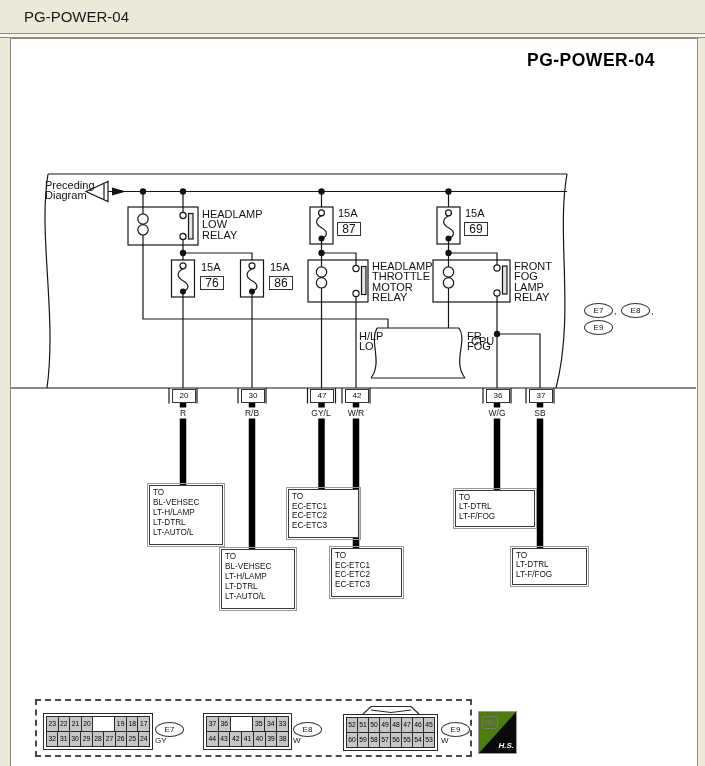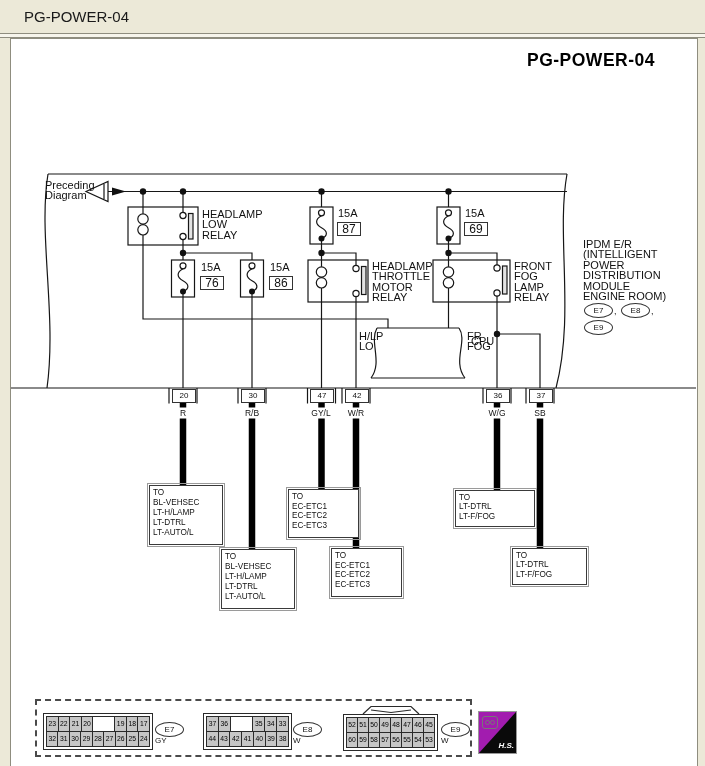--- a/index.html
+++ b/index.html
@@ -33,21 +33,21 @@
              border:2px dashed #4a4a4a;box-sizing:border-box;}
   .conn{position:absolute;border:1.5px solid #2a2a2a;background:#fff;box-sizing:border-box;
         padding:2px;display:flex;flex-direction:column;z-index:2;}
   .pin-row{display:flex;flex:1;}
   .pin{flex:1;margin-left:-1px;margin-top:-1px;border:1px solid #2a2a2a;background:#c6c6c6;
        display:flex;align-items:center;justify-content:center;font-size:6.8px;color:#000;}
   .pin-row .pin:first-child{margin-left:0;}
   .pin-row:first-child .pin{margin-top:0;}
   .pin.key{flex:2;background:#fff;}
   .connlbl{position:absolute;width:27px;font-size:8px;color:#111;}
-  .hsbox{position:absolute;left:478px;top:711px;width:37px;height:41px;background:#a21caf;
+  .hsbox{position:absolute;left:478px;top:711px;width:37px;height:41px;background:#4d7c0f;
          border:1px solid #999;z-index:2;}
   .hstri{position:absolute;left:0;top:0;width:100%;height:100%;background:#0a0a0a;
          -webkit-clip-path:polygon(100% 0,100% 100%,0 100%);clip-path:polygon(100% 0,100% 100%,0 100%);}
   .hstxt{position:absolute;right:2px;bottom:3px;color:#fff;font-size:8px;font-weight:bold;
          font-style:italic;}
   .hsicon{position:absolute;left:3px;top:4px;width:14px;height:11px;border:1px solid #777;
           border-radius:3px;}
   .hsicon:before{content:"";position:absolute;left:2px;top:3px;width:3px;height:3px;
           border:1px solid #777;border-radius:50%;}
   .hsicon:after{content:"";position:absolute;right:2px;top:3px;width:3px;height:3px;
@@ -226,21 +226,20 @@
   <div class="numbox" style="left:464px;top:222px">69</div>
   <div class="lbl-sm" style="left:201px;top:263px">15A</div>
   <div class="numbox" style="left:200px;top:276px">76</div>
   <div class="lbl-sm" style="left:270px;top:263px">15A</div>
   <div class="numbox" style="left:269px;top:276px">86</div>
 
   <div class="lbl" style="left:359px;top:331px"><div>H/LP</div><div>LO</div></div>
   <div class="lbl" style="left:467px;top:331px"><div>FR</div><div>FOG</div></div>
   <div class="lbl" style="left:471px;top:336px">CPU</div>
 
-  <div class="lbl" style="left:583px;top:239px"><div>IPDM E/R</div><div>(INTELLIGENT</div><div>POWER</div><div>DISTRIBUTION</div><div>MODULE</div><div>ENGINE ROOM)</div></div>
   <div class="oval" style="left:584px;top:303px">E7</div>
   <div class="comma" style="left:614px;top:306px">,</div>
   <div class="oval" style="left:621px;top:303px">E8</div>
   <div class="comma" style="left:651px;top:306px">,</div>
   <div class="oval" style="left:584px;top:320px">E9</div>
 
   <div class="pinbox" style="left:172px;top:389px">20</div>
   <div class="wirelbl" style="left:161px;top:408px">R</div>
   <div class="pinbox" style="left:241px;top:389px">30</div>
   <div class="wirelbl" style="left:230px;top:408px">R/B</div>

